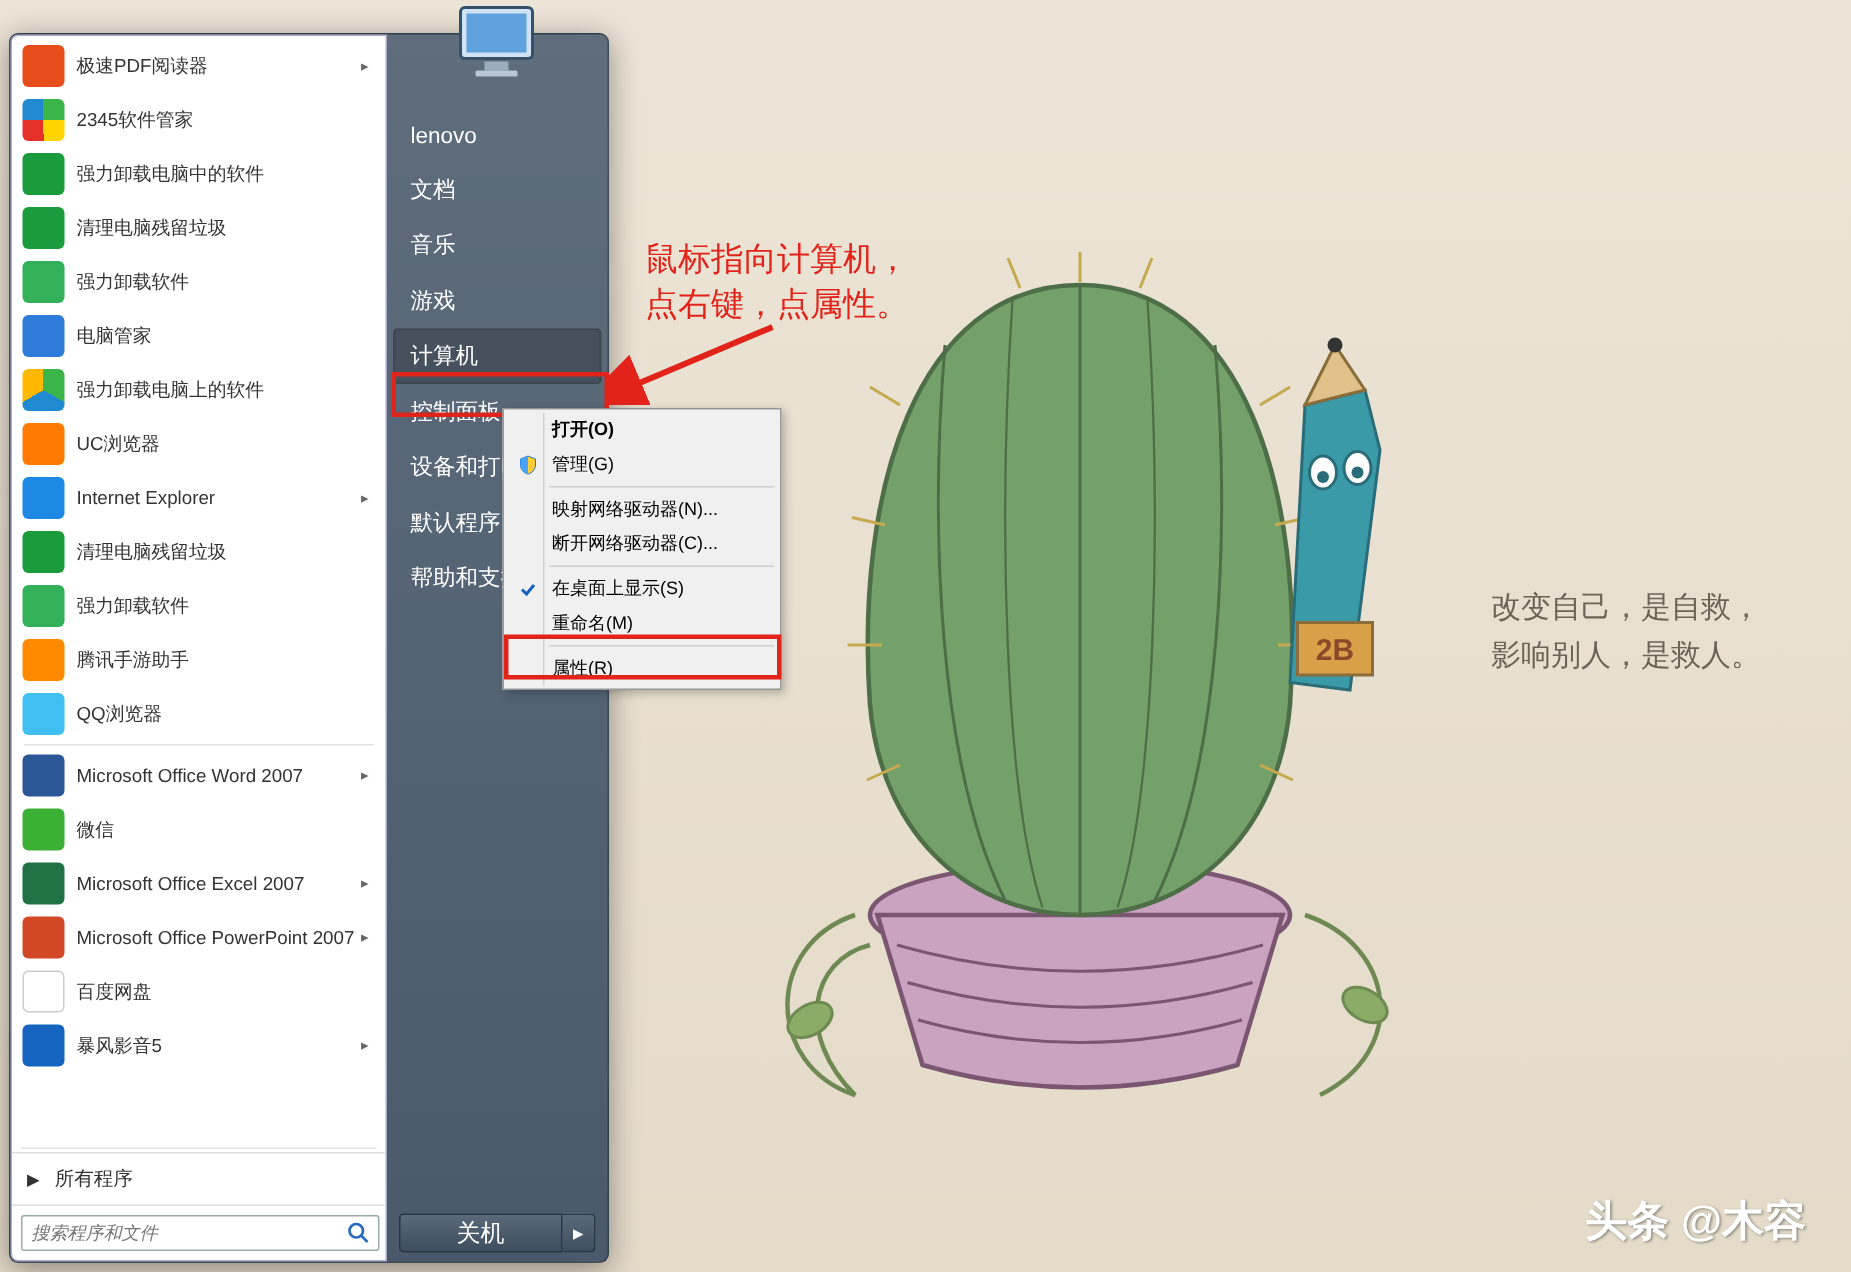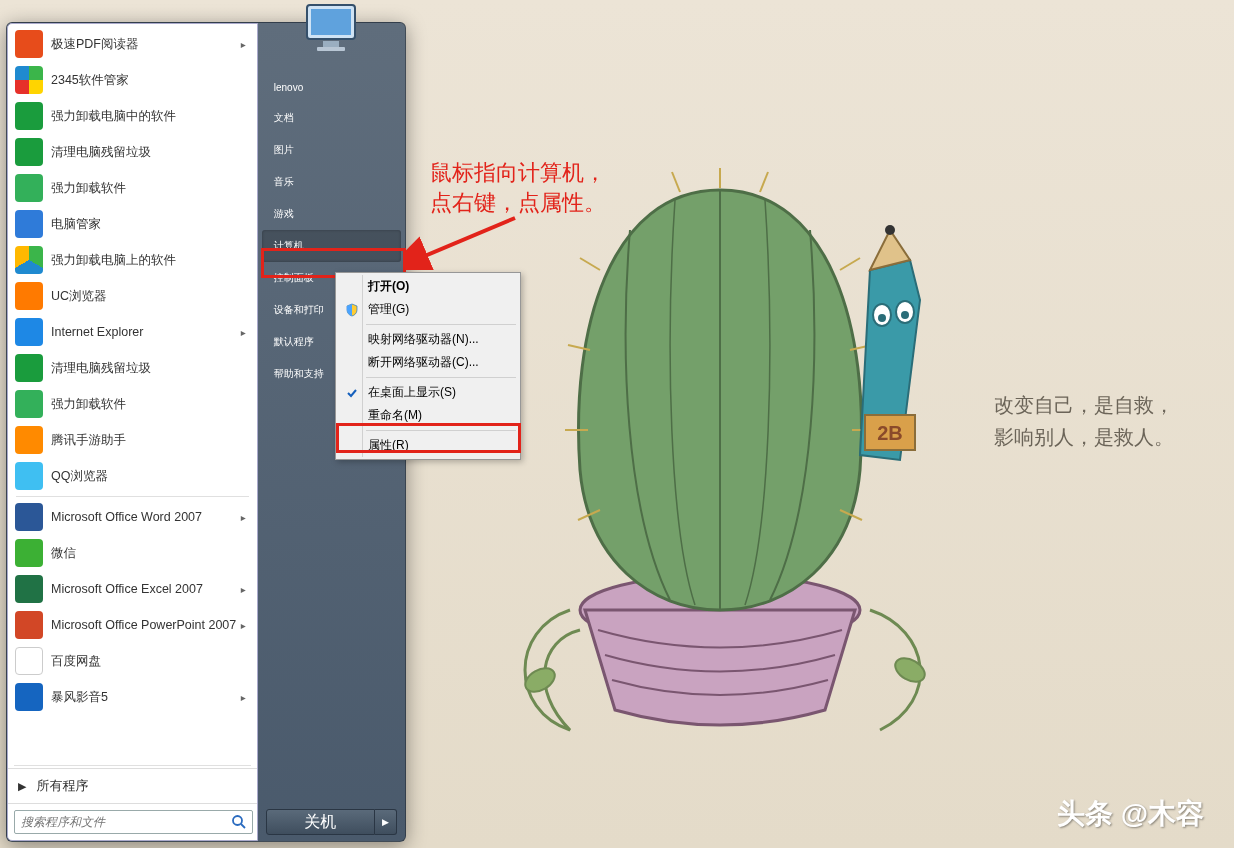--- a/index.html
+++ b/index.html
@@ -86,21 +86,21 @@
   .sm-right {
     width: 148px; padding: 50px 4px 6px 4px;
     color: #fff; position: relative;
   }
   .sm-monitor {
     position: absolute; top: -22px; left: 50%;
     transform: translateX(-50%);
     width: 56px; height: 52px;
   }
   .sm-rlink {
-    padding: 9px 12px; font-size: 10px; color: #fff;
+    padding: 9px 12px; font-size: 15px; color: #fff;
     cursor: default; border-radius: 3px;
   }
   .sm-rlink.sel {
     background: rgba(0,0,0,.22);
     box-shadow: inset 0 0 3px rgba(0,0,0,.3);
   }
   .sm-shutdown {
     position: absolute; bottom: 6px; left: 8px; right: 8px;
     display: flex; height: 26px;
   }
@@ -332,21 +332,20 @@
   <div class="sm-right">
     <svg class="sm-monitor" viewBox="0 0 56 52">
       <rect x="4" y="4" width="48" height="34" rx="3" fill="#cfe3f5" stroke="#35506b" stroke-width="2"></rect>
       <rect x="8" y="8" width="40" height="26" fill="#5fa2dd"></rect>
       <rect x="20" y="40" width="16" height="6" fill="#9aaec0"></rect>
       <rect x="14" y="46" width="28" height="4" rx="1" fill="#b8c6d4"></rect>
     </svg>
     <div id="sm-right-links">
         <div class="sm-rlink">lenovo</div>
         <div class="sm-rlink">文档</div>
-        <div class="sm-rlink">图片</div>
         <div class="sm-rlink">音乐</div>
         <div class="sm-rlink">游戏</div>
         <div class="sm-rlink sel">计算机</div>
         <div class="sm-rlink">控制面板</div>
         <div class="sm-rlink">设备和打印</div>
         <div class="sm-rlink">默认程序</div>
         <div class="sm-rlink">帮助和支持</div>
       </div>
     <div class="sm-shutdown">
       <div class="sm-shut-btn">关机</div>

